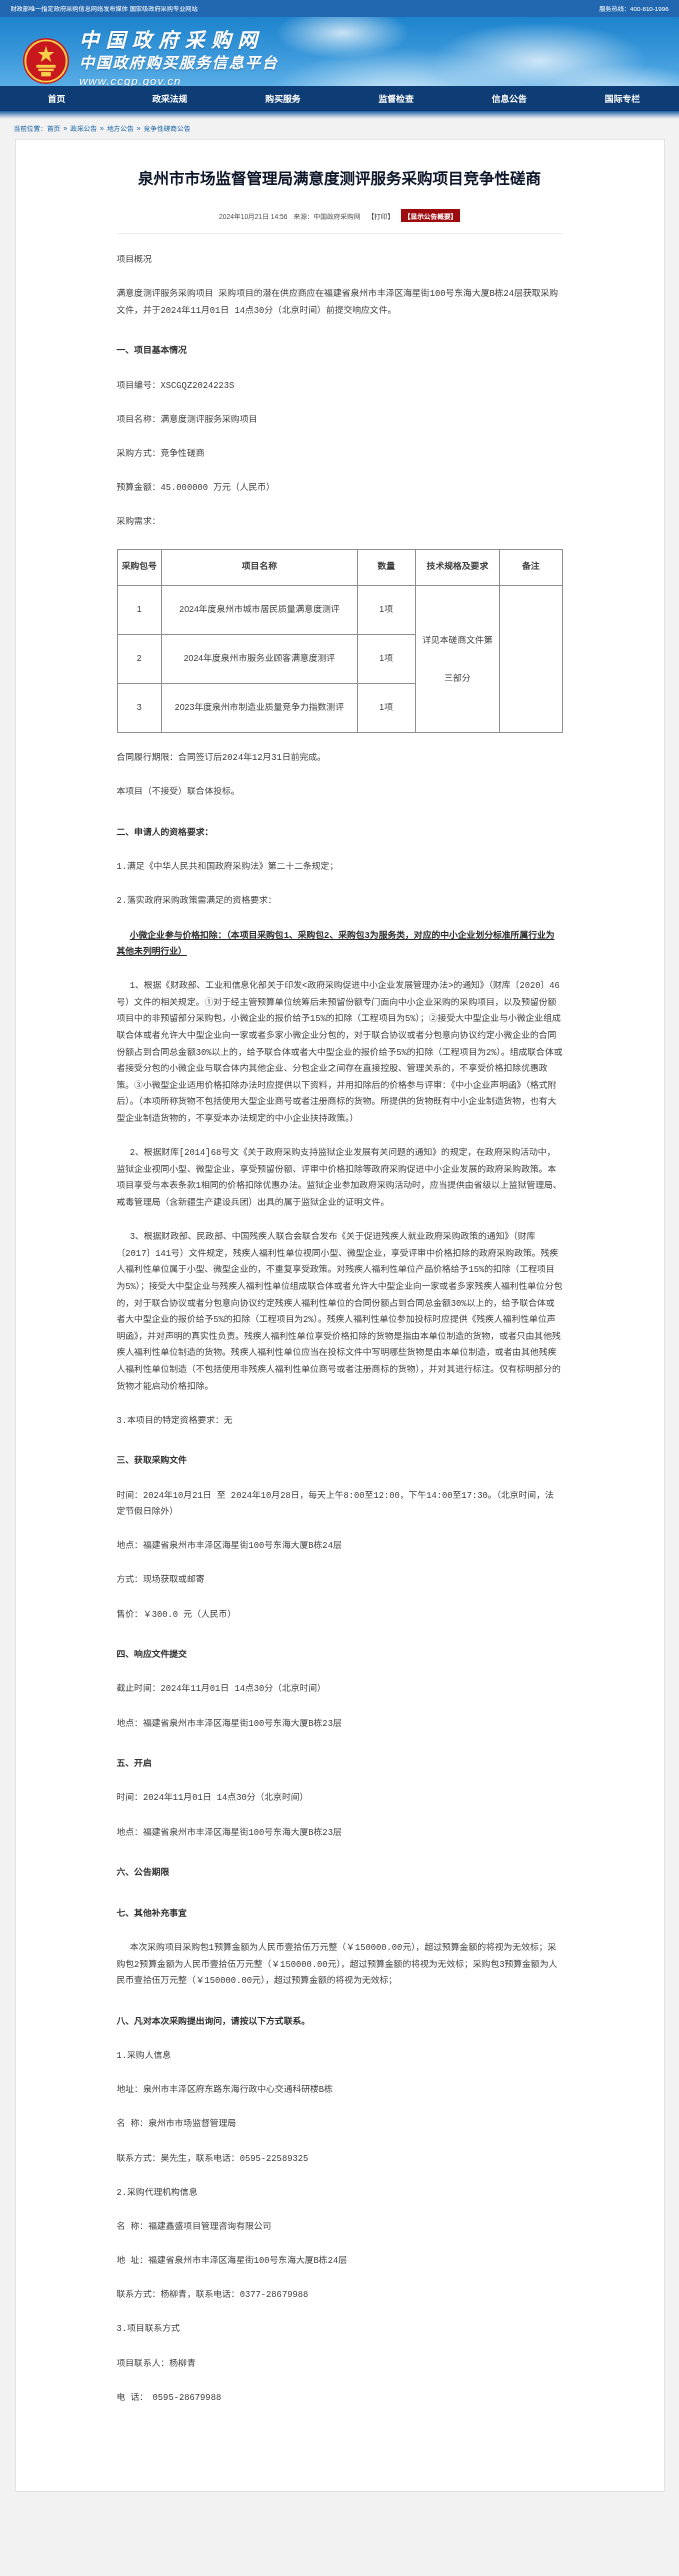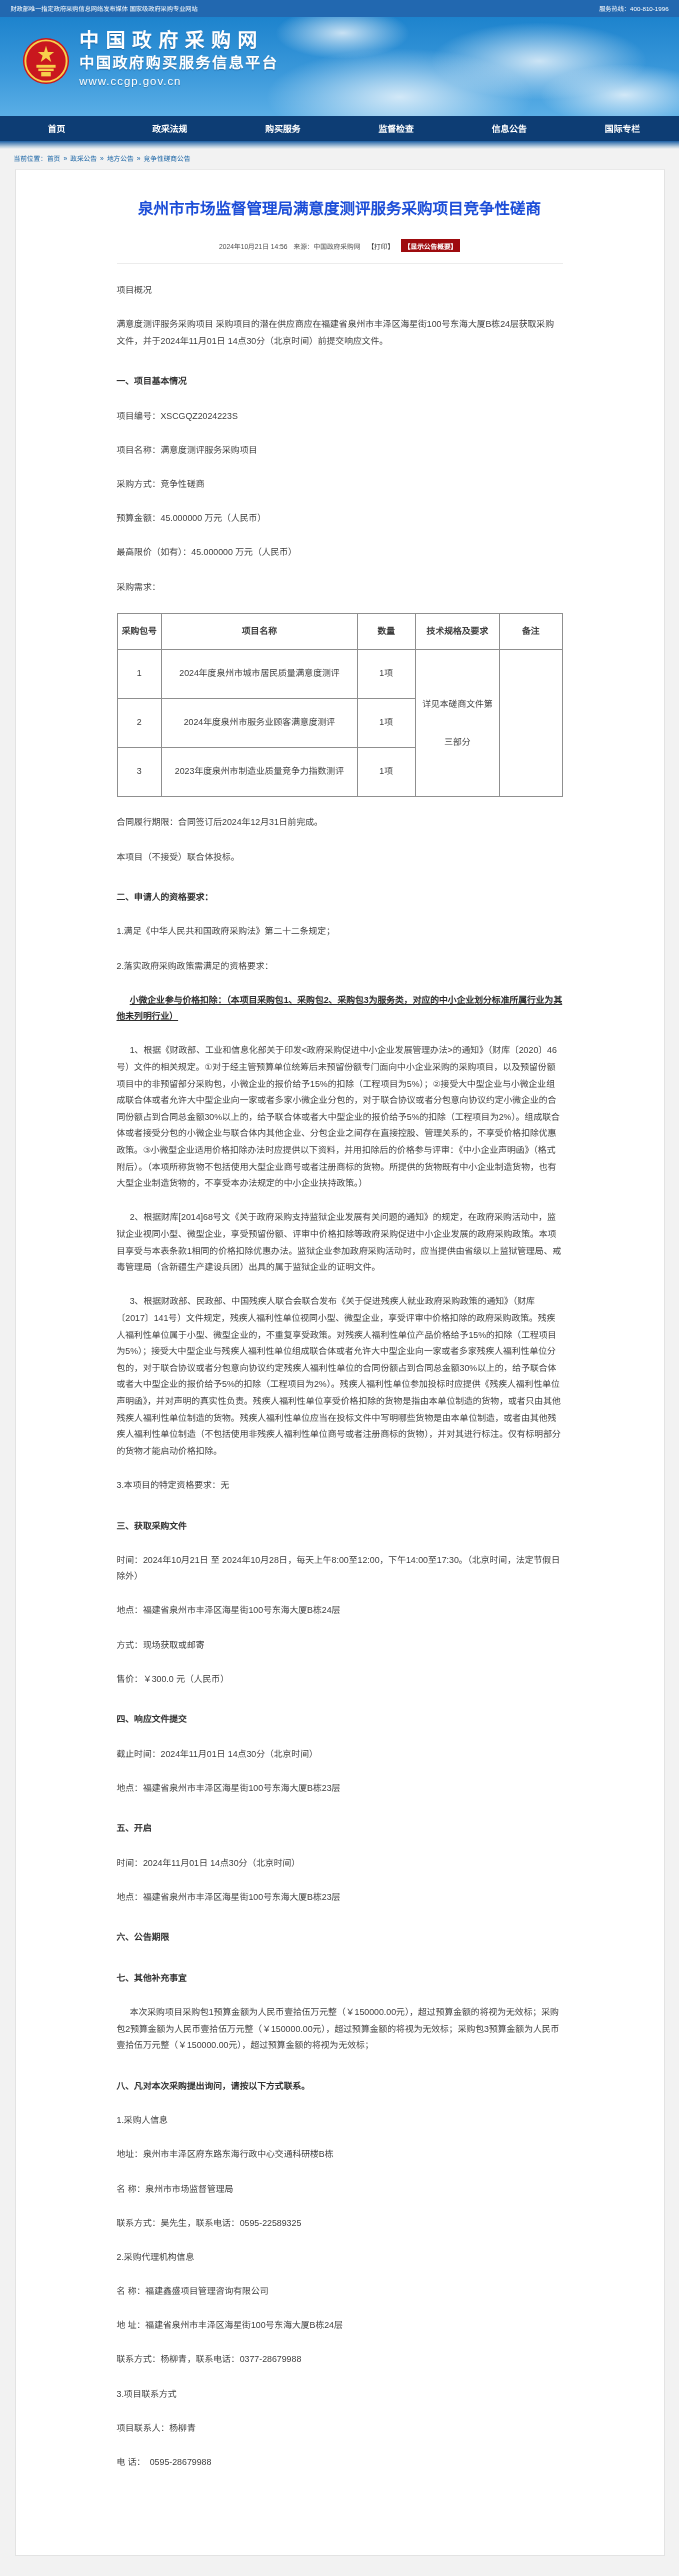--- a/index.html
+++ b/index.html
@@ -11,22 +11,23 @@
     color:#3f3f3f;
   }
   
   .topbar {
     height:17px; background:#2268b0; color:#fff;
     display:flex; justify-content:space-between; align-items:center;
     padding:0 10.4px; font-size:6.2px;
   }
   
   .banner {
-    position:relative; height:99px; overflow:hidden;
+    position:relative; height:69px; overflow:hidden;
     background:linear-gradient(180deg,#1d83cd 0%,#3a98da 55%,#5aaee6 100%);
+    font-style:italic;
   }
   .cloud { position:absolute; border-radius:50%;
     background:radial-gradient(ellipse at center, rgba(255,255,255,.75), rgba(255,255,255,0) 70%); }
   .c1 { width:218px;height:78px; right:31px; top:5.2px; }
   .c2 { width:269px;height:98px; right:145px; top:31px; }
   .c3 { width:171px;height:62px; right:-31px; top:47px; }
   .c4 { width:135px;height:52px; right:269px; top:-10.4px; }
   .logo-row { position:relative; display:flex; align-items:flex-start; padding:11.4px 0 0 22px; }
   .emblem { width:48px; height:48px; margin-top:8.3px; flex:0 0 auto; }
   .logo-text { margin-left:9.3px; color:#fff; }
@@ -50,36 +51,36 @@
   .breadcrumb a { color:#1964a5; text-decoration:none; cursor:pointer; }
   .crumb-sep { margin:0 3.1px; color:#1964a5; }
   
   .card {
     width:650px; margin:0 auto; background:#fff;
     border:0.5px solid #e3e3e3; border-top:0.5px solid #e9e9e9;
     padding-bottom:67px;
   }
   .article-head { padding-top:27px; text-align:center; }
   .article-title {
-    margin:0 104px; font-size:15.5px; font-weight:bold; color:#1d4ed8; line-height:1.5;
+    margin:0 104px; font-size:15.5px; font-weight:bold; color:#0f172a; line-height:1.5;
   }
   .article-meta {
     width:446px; margin:18.7px auto 0; font-size:6.7px; color:#4c4c4c;
     padding-bottom:11.4px; border-bottom:0.5px solid #ececec; text-align:center;
   }
   .article-meta .m-date { margin-right:4.1px; }
   .article-meta .m-src { margin-right:5.2px; }
   .print-link { color:#333; cursor:pointer; margin-right:5.2px; }
   .summary-btn {
     display:inline-block; background:#9e0b0e; color:#fff; font-weight:bold;
     padding:1.6px 2.6px; font-size:6.7px; cursor:pointer; border:none;
   }
   
   .article-body { width:446px; margin:12.4px auto 0; font-size:8.8px; color:#3f3f3f; }
-  .article-body p { margin:17.6px 0; line-height:16.6px; }
+  .article-body p { margin:17.6px 0; line-height:16.6px;font-family:Liberation Mono, monospace; }
   .article-body p.h { font-weight:bold; color:#333; margin:24px 0 17.6px; }
   .article-body p.bu { font-weight:bold; text-decoration:underline; text-indent:1.5em; color:#2f2f2f; }
   .article-body p.pi { text-indent:1.5em; }
   
   table.req { width:100%; border-collapse:collapse; margin:7.3px 0 3.1px; }
   table.req th, table.req td {
     border:0.5px solid #8f8f8f; text-align:center; vertical-align:middle;
     font-size:8.8px; color:#3f3f3f; padding:3.1px 4.1px; line-height:15.5px;
   }
   table.req th { font-weight:bold; height:36px; }
@@ -139,21 +140,20 @@
     </div>
   </div>
   <div class="article-body" id="article-body">
       <p>项目概况</p>
       <p>满意度测评服务采购项目 采购项目的潜在供应商应在福建省泉州市丰泽区海星街100号东海大厦B栋24层获取采购文件，并于2024年11月01日 14点30分（北京时间）前提交响应文件。</p>
       <p class="h">一、项目基本情况</p>
       <p>项目编号：XSCGQZ2024223S</p>
       <p>项目名称：满意度测评服务采购项目</p>
       <p>采购方式：竞争性磋商</p>
       <p>预算金额：45.000000 万元（人民币）</p>
-      <p>最高限价（如有）：45.000000 万元（人民币）</p>
       <p>采购需求：</p>
       <table class="req">
         <colgroup>
           <col style="width: 10%;">
           <col style="width: 44%;">
           <col style="width: 13%;">
           <col style="width: 19%;">
           <col style="width: 14%;">
         </colgroup>
         <thead>

